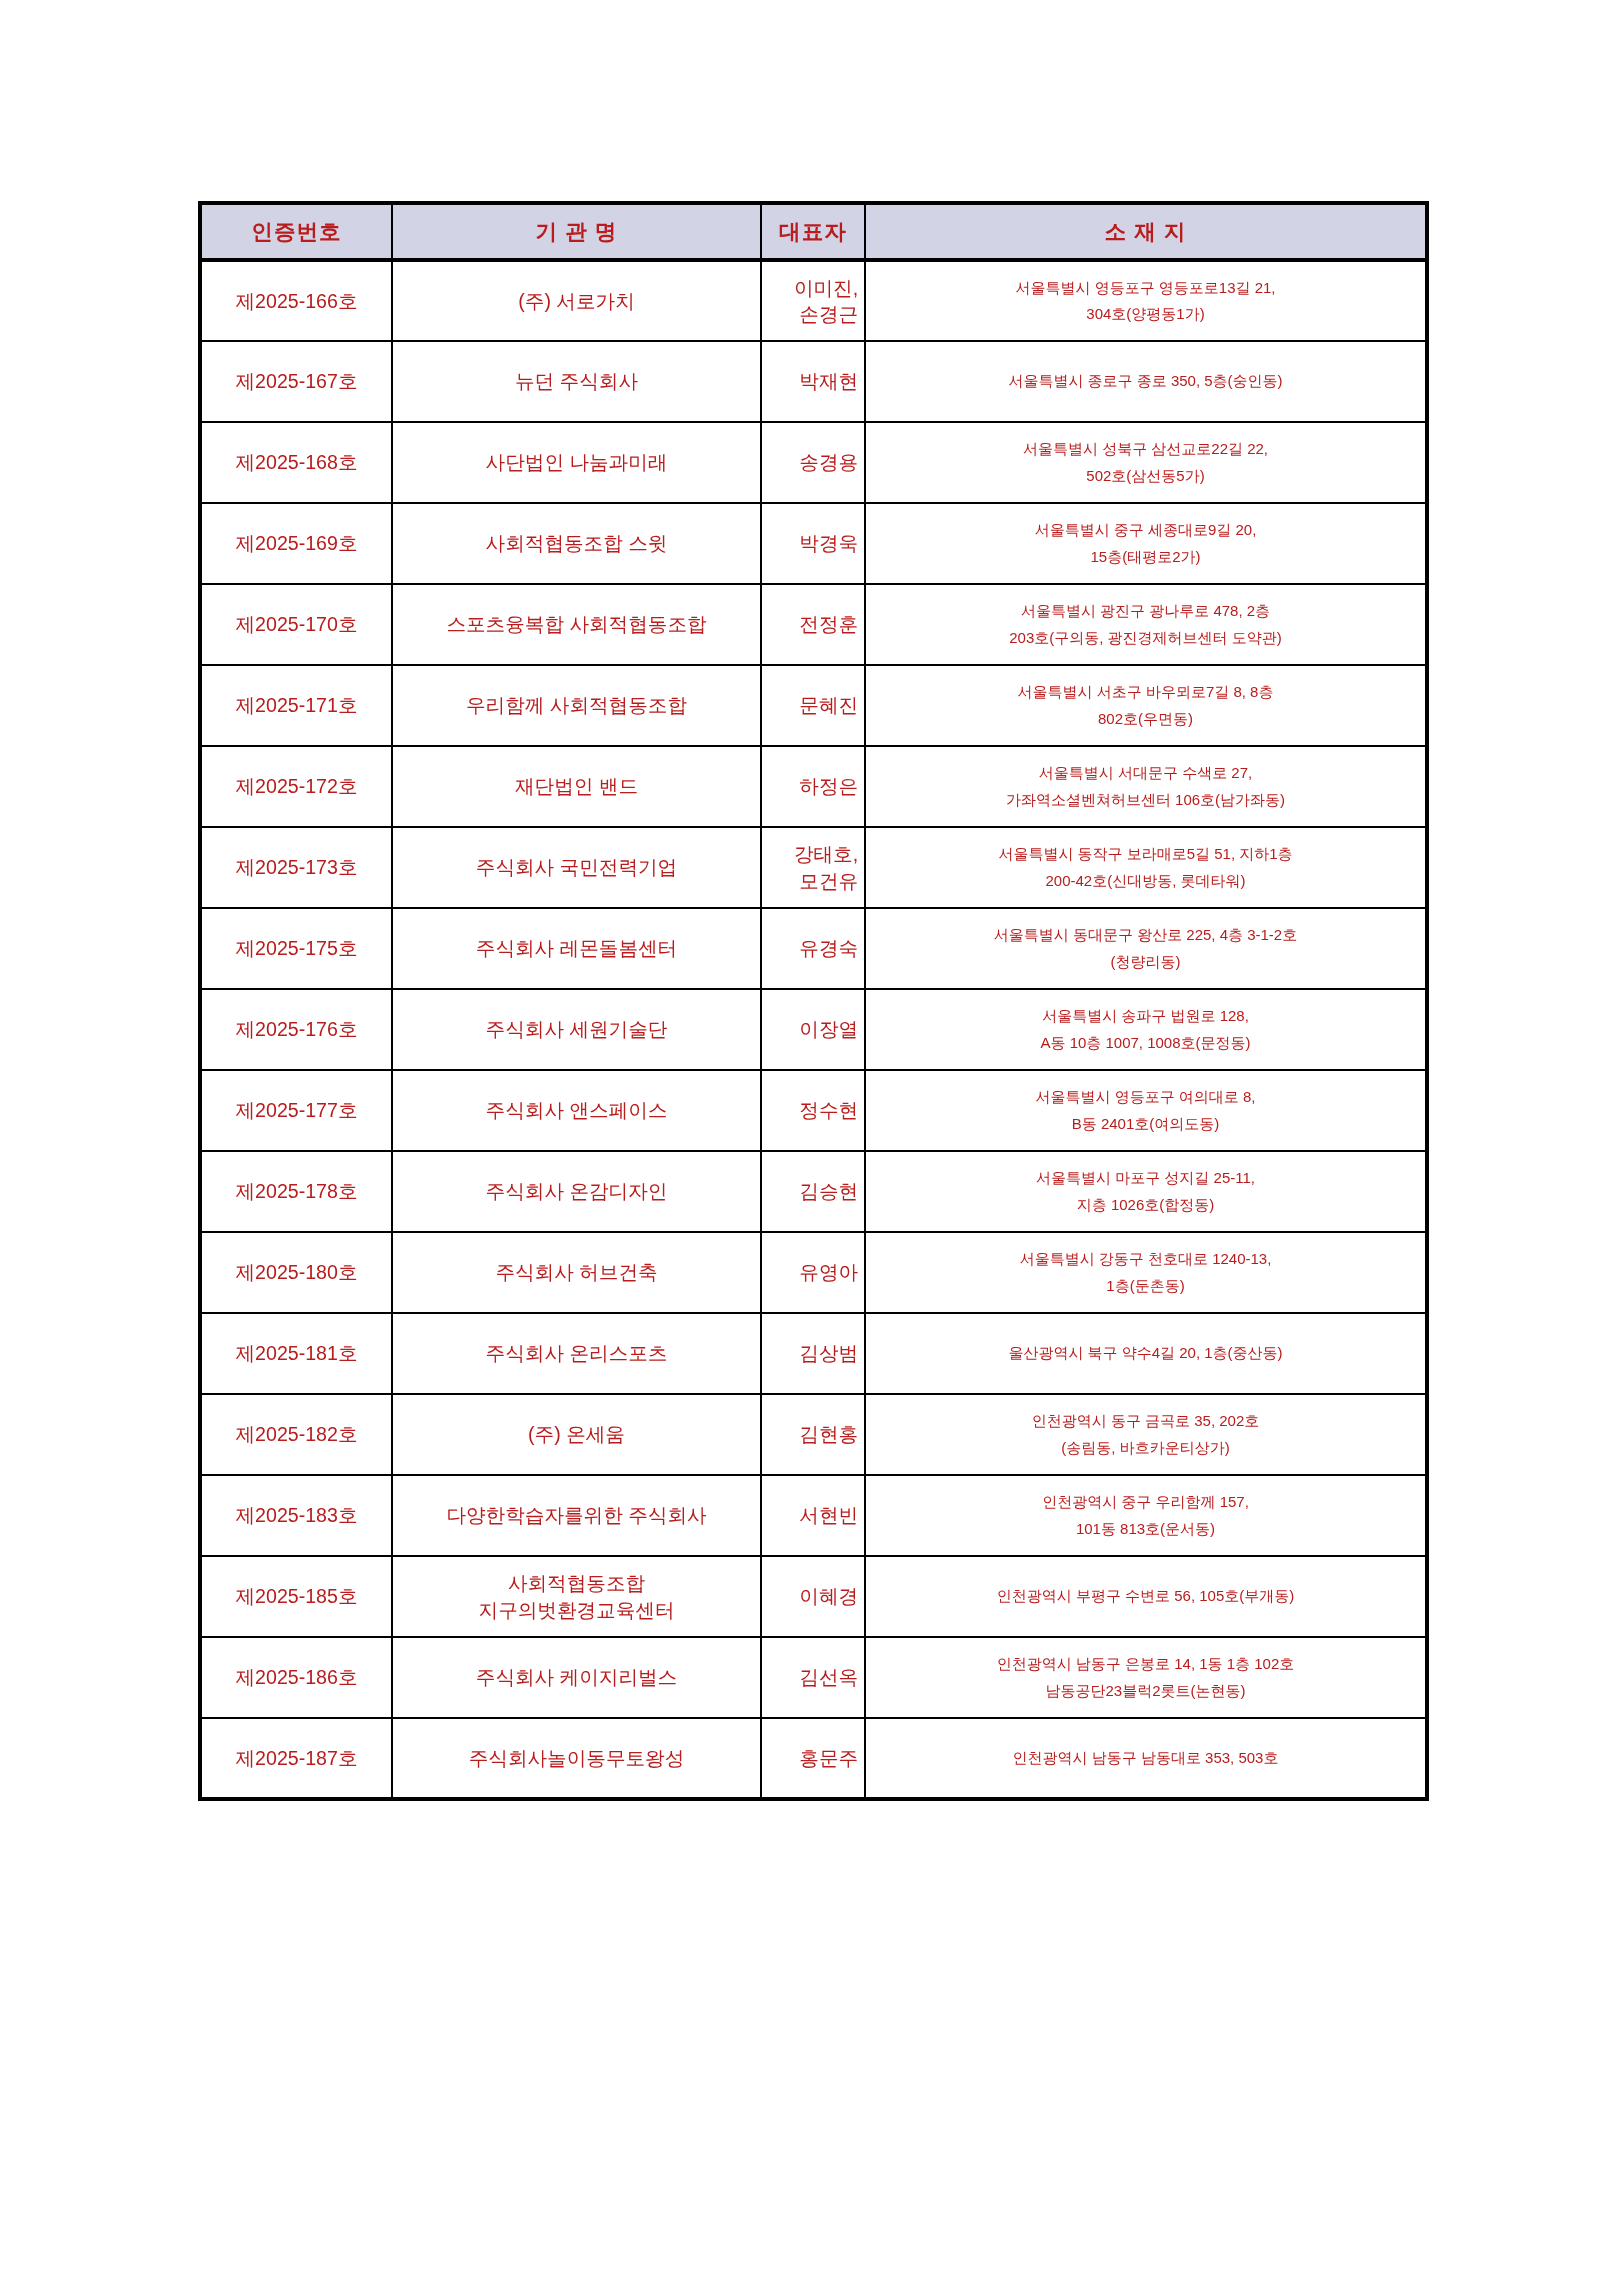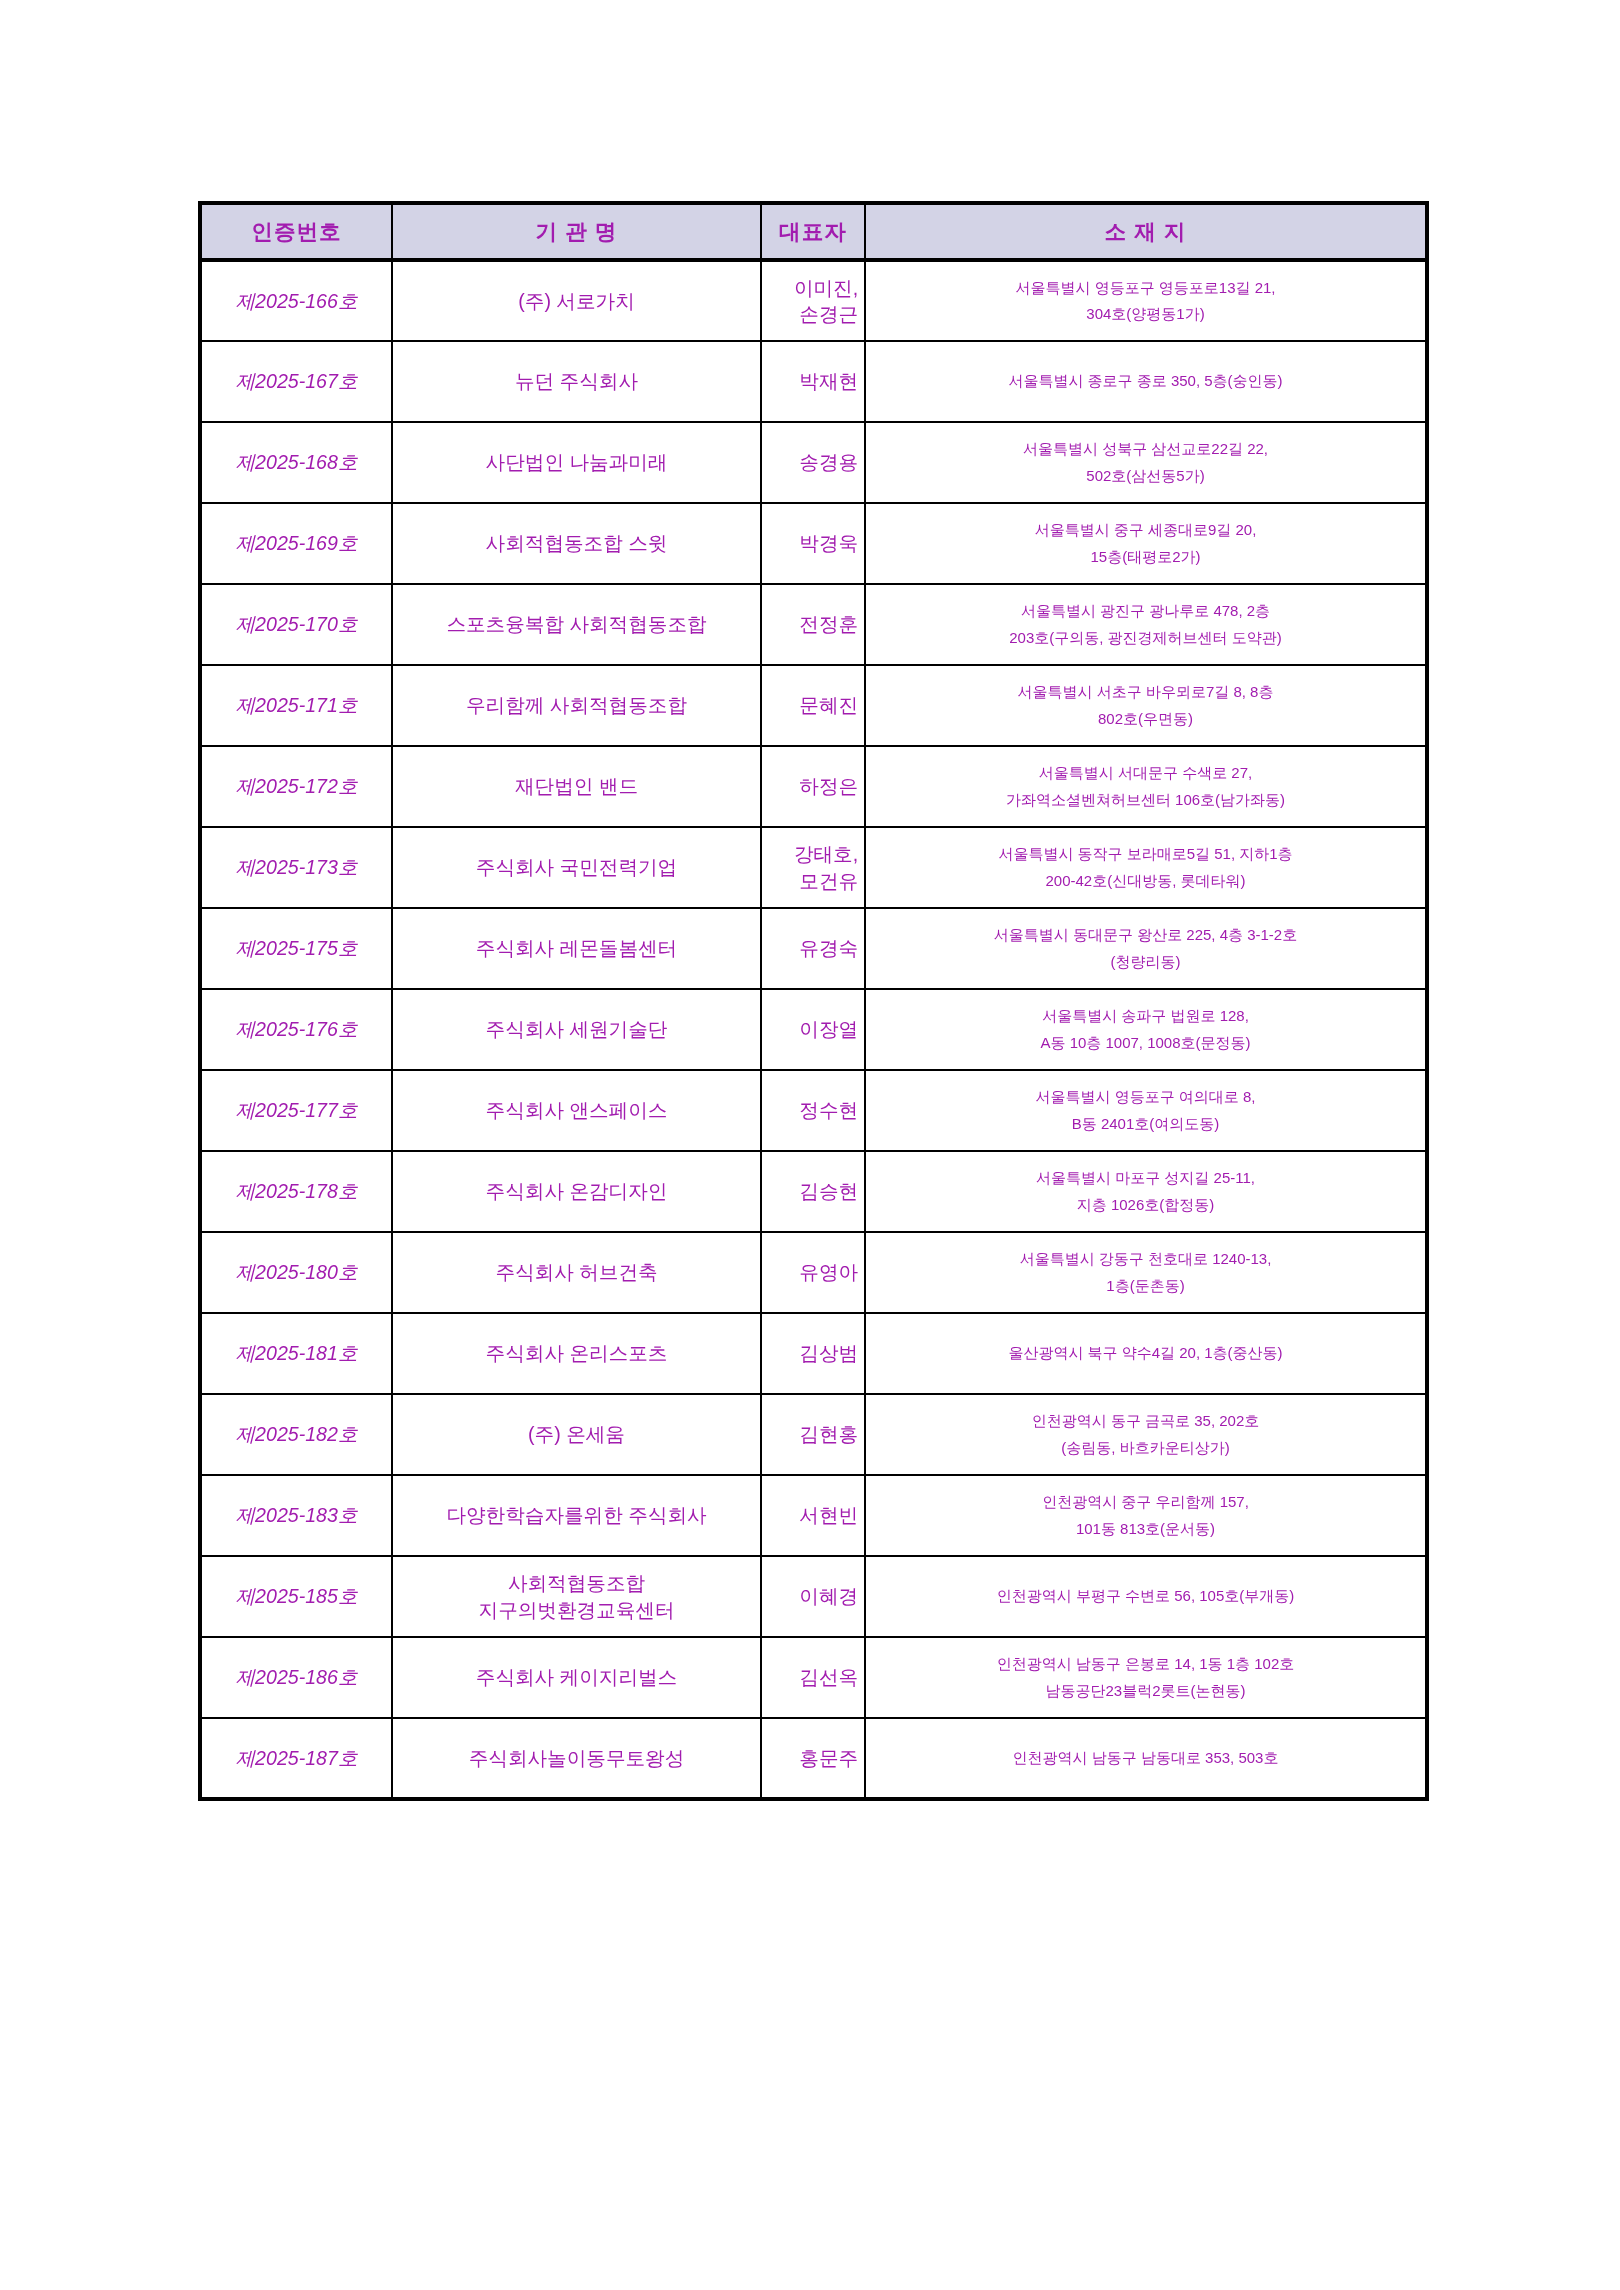--- a/index.html
+++ b/index.html
@@ -6,21 +6,21 @@
     margin: 0;
     padding: 0;
     background: #ffffff;
   }
   .page {
     position: relative;
     width: 1620px;
     height: 2291px;
     background: #ffffff;
     font-family: "Liberation Sans", "DejaVu Sans", sans-serif;
-    color: #a21caf;
+    color: #b91c1c;
   }
   table.cert-table {
     position: absolute;
     left: 198px;
     top: 201px;
     width: 1226px;
     border-collapse: collapse;
     table-layout: fixed;
     border: 4.9px solid #000000;
   }
@@ -44,21 +44,21 @@
     font-weight: bold;
     border-bottom: 4.9px solid #000000;
     letter-spacing: 1px;
   }
   .cert-table tbody td {
     height: 81px;
     font-size: 19.6px;
     line-height: 26.5px;
     background: #ffffff;
   }
-  .cert-table td.cell-certno { font-size: 19.6px; font-style: italic; }
+  .cert-table td.cell-certno { font-size: 19.6px; }
   .cert-table td.cell-org    { font-size: 19.6px; }
   .cert-table td.cell-rep    { font-size: 19.6px; text-align: right; }
   .cert-table td.cell-addr   { font-size: 15px; }
 </style>
 </head>
 <body>
 
 <div class="page">
   <table class="cert-table">
     <colgroup>

